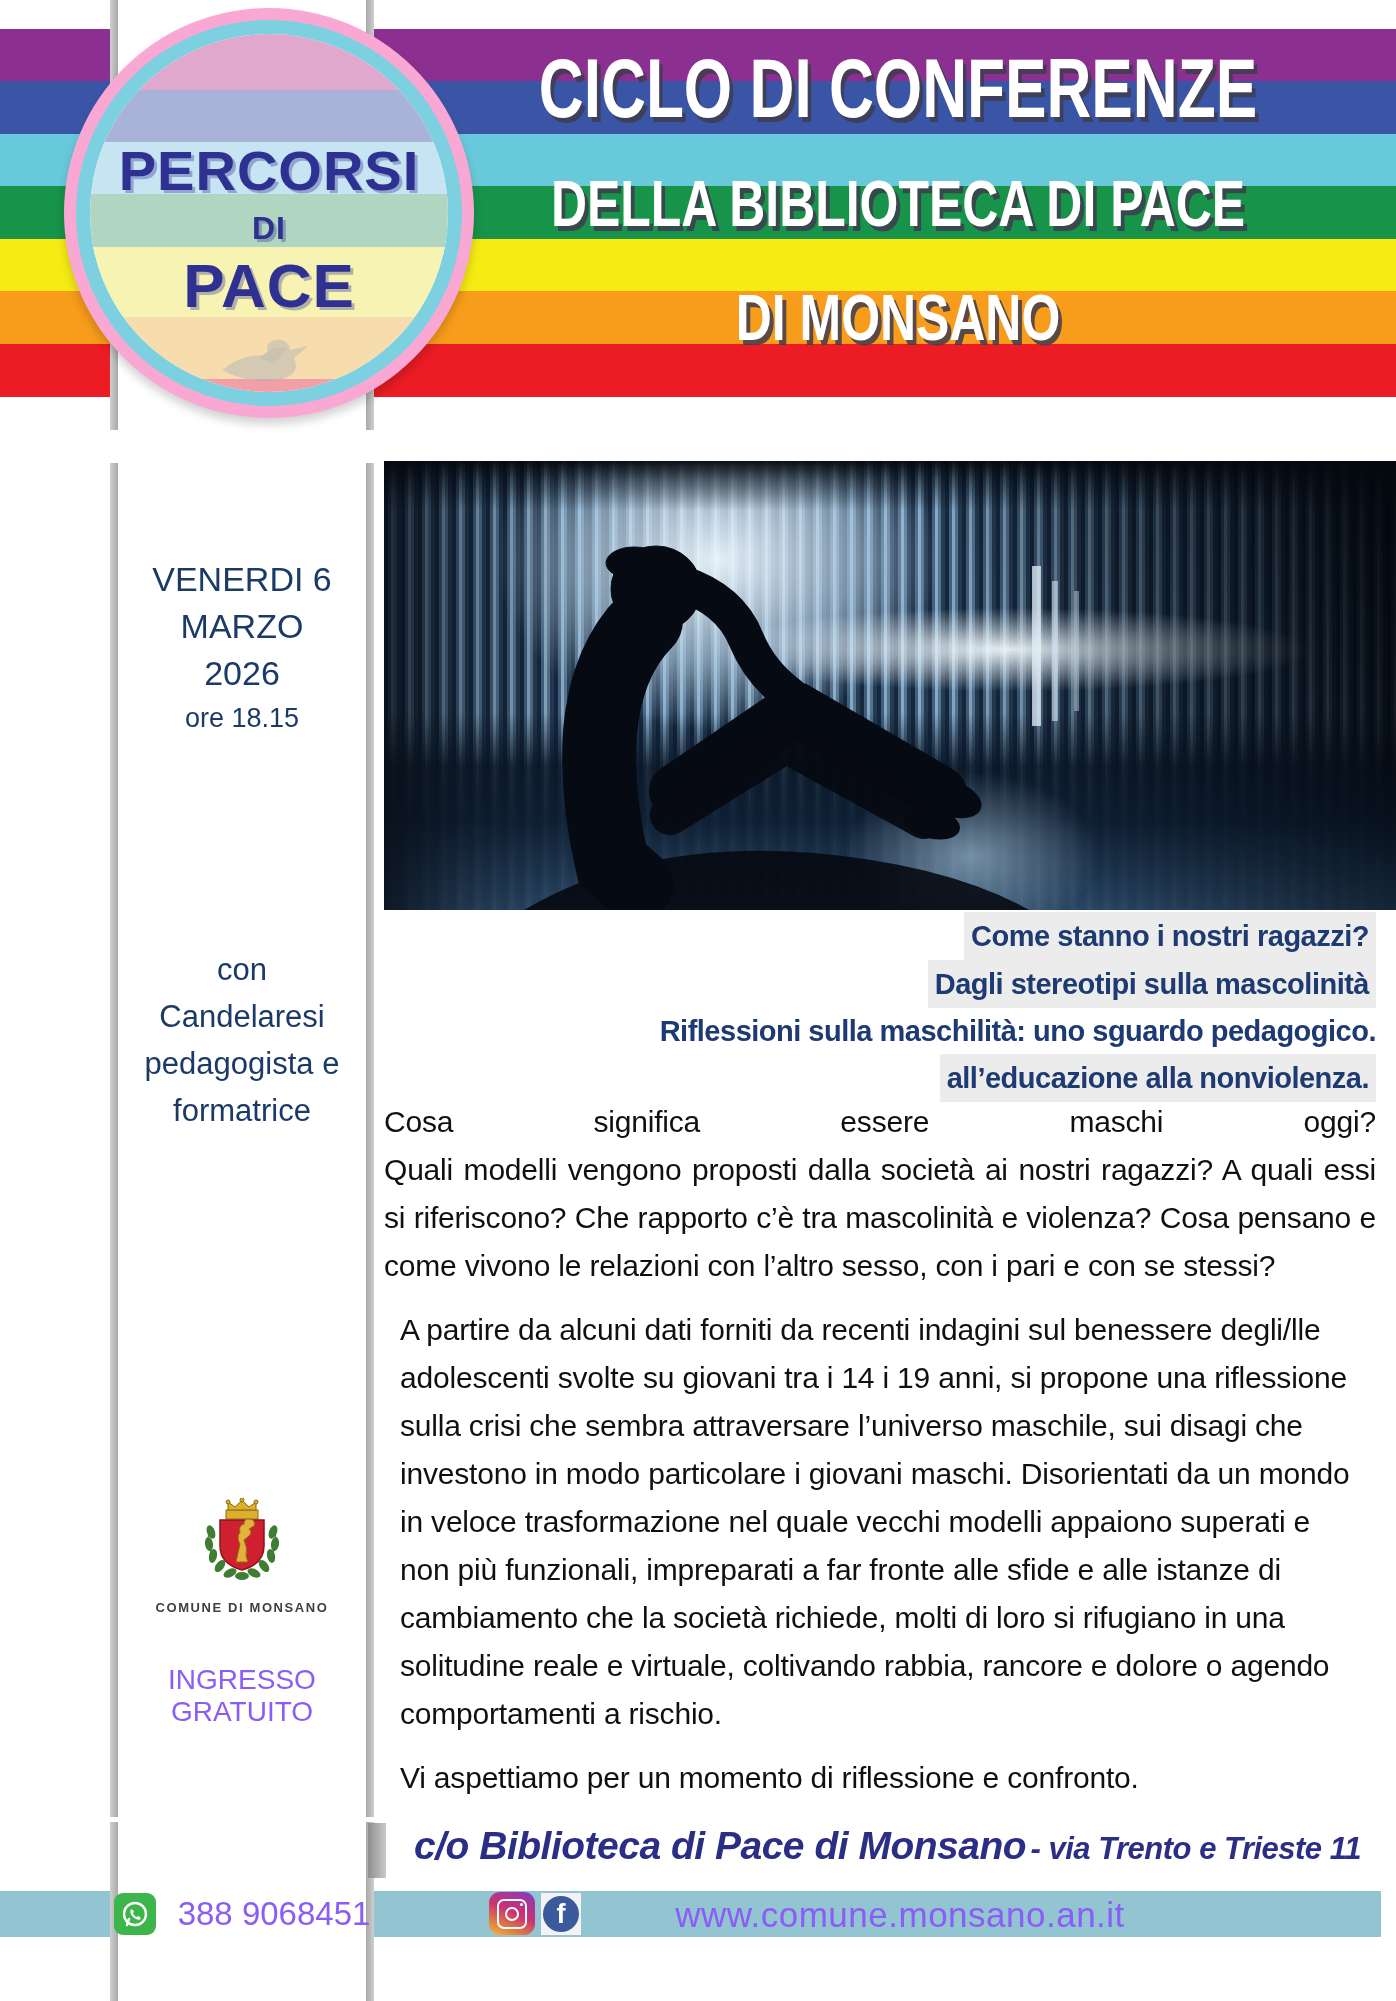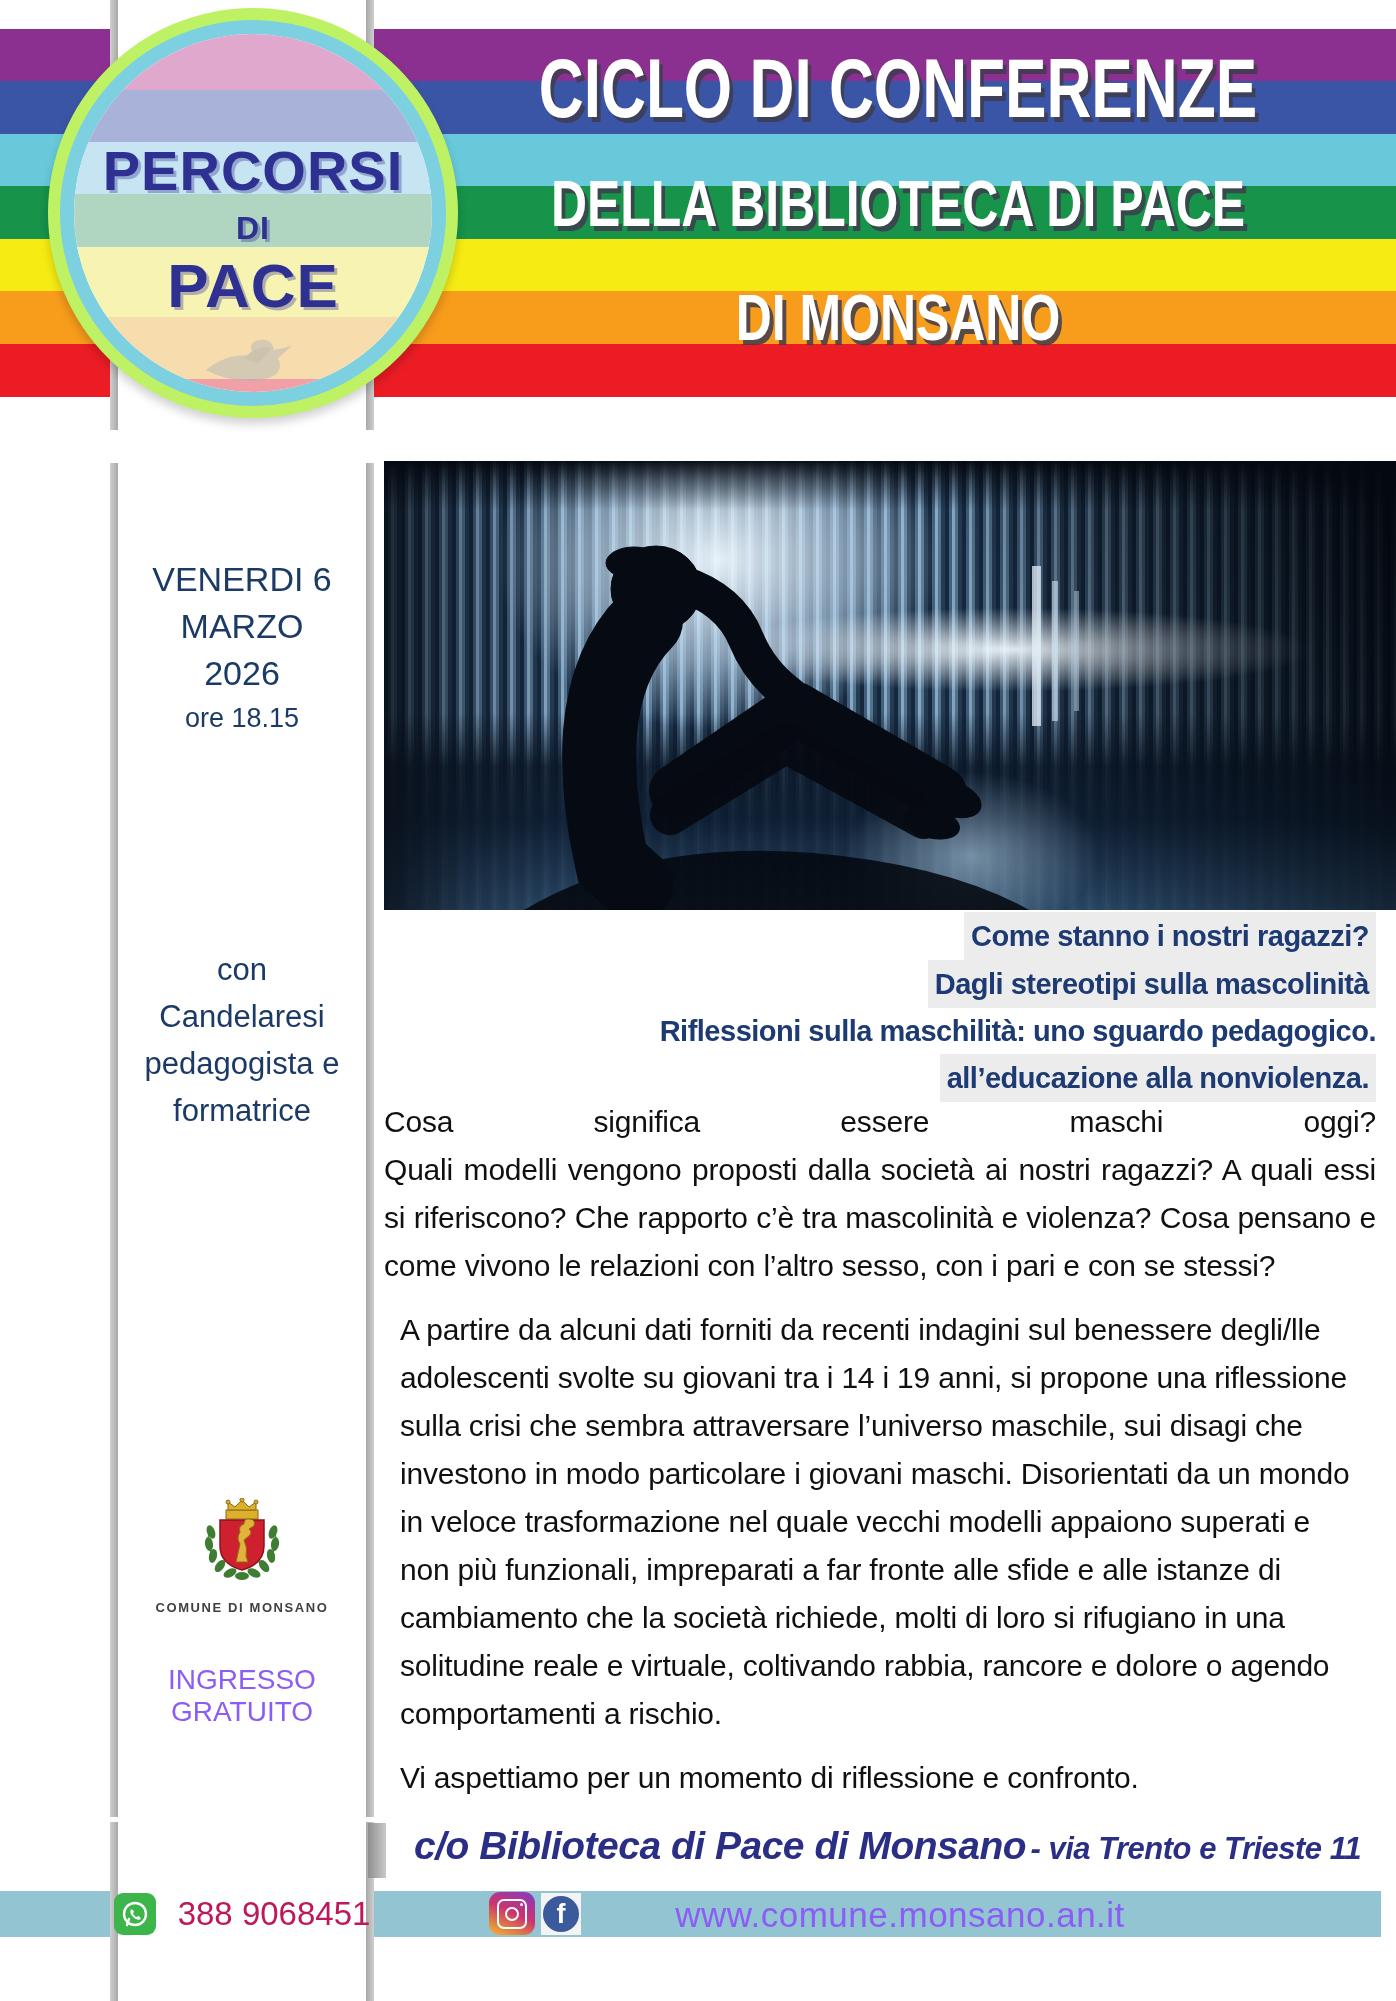--- a/index.html
+++ b/index.html
@@ -17,22 +17,22 @@
   }
   .hl1{top:46px;font-size:84px;line-height:1;transform:scaleX(.74);}
   .hl2{top:172px;font-size:64px;line-height:1;transform:scaleX(.78);}
   .hl3{top:286px;font-size:64px;line-height:1;transform:scaleX(.78);}
   
   .ribbon{position:absolute;left:110px;top:0;width:264px;height:2001px;background:#fff;z-index:3;}
   .edge{position:absolute;width:8px;z-index:4;}
   .edge.l{left:110px;background:linear-gradient(to right,#cfcfcf,#a8a8a8);}
   .edge.r{left:366px;background:linear-gradient(to left,#cfcfcf,#a8a8a8);}
   
-  .logo{position:absolute;left:48px;top:8px;width:410px;height:410px;border-radius:50%;
-    background:#bef264;z-index:6;box-shadow:0 6px 10px rgba(0,0,0,.18);}
+  .logo{position:absolute;left:64px;top:8px;width:410px;height:410px;border-radius:50%;
+    background:#f9a8d4;z-index:6;box-shadow:0 6px 10px rgba(0,0,0,.18);}
   .logo-ring{position:absolute;inset:12px;border-radius:50%;}
   .logo-disc{position:absolute;inset:26px;border-radius:50%;overflow:hidden;background:#fff;}
   .band{position:absolute;left:0;width:100%;}
   .logo-text{position:absolute;left:0;width:100%;text-align:center;font-weight:bold;
     color:#2e3192;text-shadow:3px 3px 0 rgba(46,49,146,.35);letter-spacing:1px;z-index:2;}
   .lt1{top:104px;font-size:56px;}
   .lt2{top:176px;font-size:32px;}
   .lt3{top:216px;font-size:62px;}
   .dove{position:absolute;left:50%;top:300px;transform:translateX(-50%);opacity:.45;z-index:2;}
   
@@ -42,21 +42,21 @@
   .speaker-block{top:946px;font-size:31px;line-height:47px;}
   .crest{position:absolute;left:202px;top:1498px;z-index:5;}
   .crest-caption{position:absolute;left:112px;top:1600px;width:260px;text-align:center;
     font-size:13px;font-weight:bold;letter-spacing:1.6px;color:#404040;z-index:5;}
   .admission{position:absolute;left:112px;top:1664px;width:260px;text-align:center;
     font-size:28px;color:#8b5cf6;z-index:5;}
   .whatsapp-row{position:absolute;left:118px;top:1890px;width:248px;height:48px;z-index:5;
     display:flex;align-items:center;justify-content:center;gap:10px;}
   .wa-icon{width:42px;height:42px;border-radius:9px;background:#3cb54a;flex:0 0 auto;
     display:flex;align-items:center;justify-content:center;}
-  .wa-num{font-size:33px;color:#be185d;white-space:nowrap;margin-left:12px;}
+  .wa-num{font-size:33px;color:#8b5cf6;white-space:nowrap;margin-left:12px;}
   
   .photo{position:absolute;left:384px;top:461px;width:1012px;height:449px;z-index:1;
     background:
       linear-gradient(180deg,rgba(4,8,15,.95) 0%,rgba(4,8,15,.55) 4%,rgba(4,8,15,0) 11%),
       linear-gradient(250deg,rgba(2,6,12,.95) 0%,rgba(2,6,12,.5) 14%,rgba(2,6,12,0) 40%),
       linear-gradient(90deg,rgba(8,14,24,.85),rgba(8,14,24,.3) 8%,rgba(8,14,24,0) 18%),
       radial-gradient(ellipse 430px 60px at 62% 42%,rgba(242,250,255,.95),rgba(242,250,255,0) 70%),
       radial-gradient(ellipse 300px 230px at 33% 22%,rgba(236,246,253,.96),rgba(188,214,236,.6) 45%,rgba(120,160,195,0) 74%),
       radial-gradient(ellipse 180px 120px at 58% 88%,rgba(190,220,240,.55),rgba(190,220,240,0) 70%),
       linear-gradient(180deg,rgba(10,20,34,0) 56%,rgba(10,22,38,.85) 68%,rgba(14,30,50,.95) 80%,rgba(42,72,102,.9) 100%),

